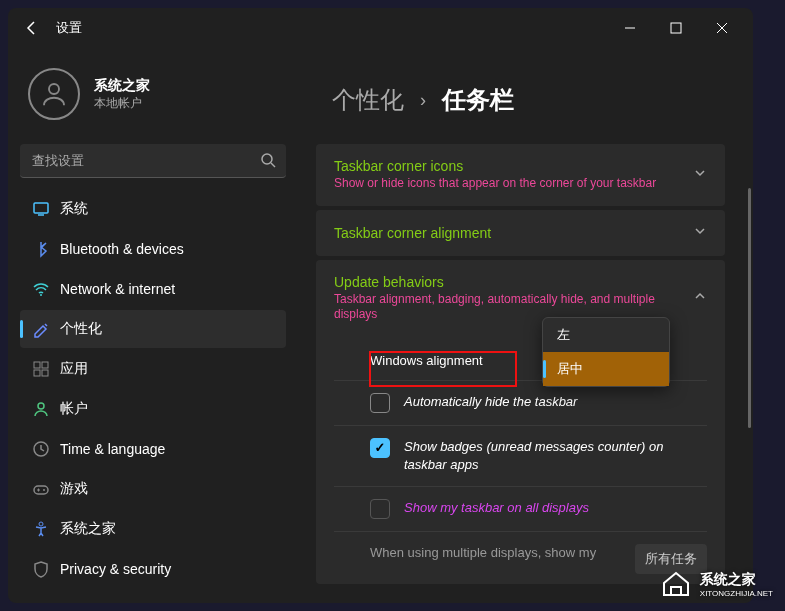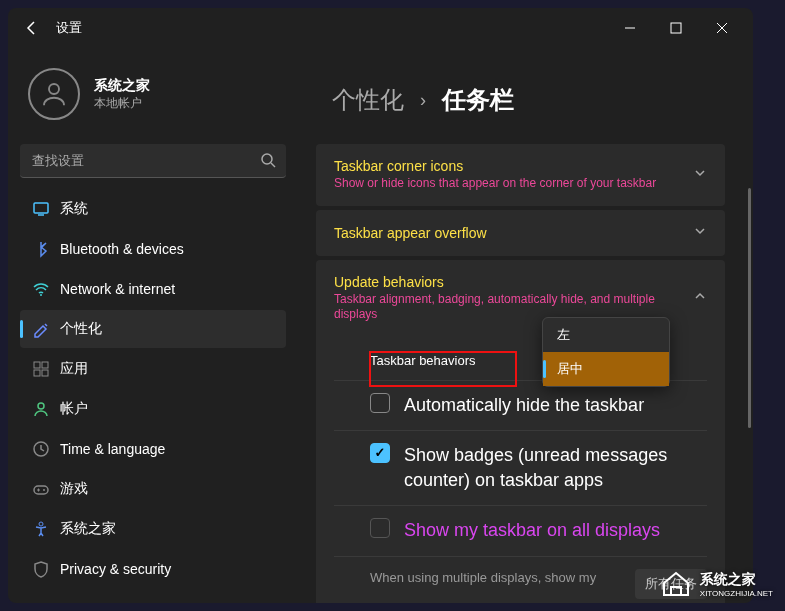--- a/index.html
+++ b/index.html
@@ -28,32 +28,32 @@
 .nav-item.active::before { content: ""; position: absolute; left: 0; top: 10px; bottom: 10px; width: 3px; background: #4cc2ff; border-radius: 2px; }
 .nav-icon { width: 18px; height: 18px; display: flex; align-items: center; justify-content: center; }
 .content { flex: 1; padding: 16px 28px 16px 18px; overflow-y: auto; position: relative; }
 .breadcrumb { display: flex; align-items: center; gap: 16px; color: #fff; margin-bottom: 28px; margin-top: 20px; padding-left: 16px; }
 .bc-parent { font-size: 24px; color: #aaa; }
 .bc-sep { color: #aaa; font-size: 18px; }
 .bc-current { font-size: 24px; font-weight: 600; }
 .card { background: #2b2b2b; border-radius: 4px; margin-bottom: 4px; }
 .card-header { display: flex; align-items: center; padding: 14px 18px; cursor: pointer; }
 .card-title-group { flex: 1; }
-.card-title { color: #fde047; font-size: 14px; }
+.card-title { color: #84cc16; font-size: 14px; }
 .card-desc { color: #ec4899; font-size: 12px; margin-top: 2px; line-height: 1.3; }
 .chevron { color: #aaa; }
 .card-body { padding: 4px 18px 10px 18px; }
 .setting-row { display: flex; align-items: center; padding: 12px 0 12px 36px; border-top: 1px solid #3a3a3a; }
 .setting-row:first-child { border-top: none; }
 .setting-label { color: #fff; font-size: 13px; flex: 1; }
 .check-row { display: flex; align-items: flex-start; gap: 14px; padding: 12px 0 12px 36px; border-top: 1px solid #3a3a3a; }
 .checkbox { width: 20px; height: 20px; border-radius: 4px; border: 1px solid #888; flex-shrink: 0; display: flex; align-items: center; justify-content: center; }
 .checkbox.checked { background: #4cc2ff; border-color: #4cc2ff; }
 .checkbox.checked::after { content: "✓"; color: #000; font-size: 13px; font-weight: bold; }
-.check-label { color: #fff; font-size: 18px; line-height: 1.4; }
+.check-label { color: #fff; font-size: 13px; line-height: 1.4; font-style: italic; }
 .check-label.disabled { color: #d946ef; }
 .dropdown-area { position: relative; }
 .highlight-red { border: 2px solid #e11; position: absolute; pointer-events: none; }
 .hl1 { left: 35px; top: 10px; width: 148px; height: 36px; }
 .hl2 { left: 210px; top: -22px; width: 80px; height: 28px; }
 .dropdown-menu { position: absolute; left: 208px; top: -24px; width: 128px; background: #2d2d2d; border: 1px solid #444; border-radius: 6px; box-shadow: 0 4px 16px rgba(0,0,0,0.5); z-index: 10; }
 .dd-item { padding: 8px 14px; color: #fff; font-size: 13px; cursor: pointer; position: relative; }
 .dd-item.selected { background: #a16207; }
 .dd-item.selected::before { content: ""; position: absolute; left: 0; top: 8px; bottom: 8px; width: 3px; background: #4cc2ff; border-radius: 2px; }
 .watermark { position: absolute; right: 12px; bottom: 12px; display: flex; align-items: center; gap: 6px; color: #fff; font-size: 14px; font-weight: 600; text-shadow: 0 0 4px #000; }
@@ -235,41 +235,41 @@
           </div>
           <span class="chevron"><svg width="14" height="14" viewBox="0 0 14 14">
                 <path d="M3 5l4 4 4-4" stroke="#aaa" fill="none" stroke-width="1.5"></path>
               </svg></span>
         </div>
       </div>
 
       <div class="card">
         <div class="card-header">
           <div class="card-title-group">
-            <div class="card-title">Taskbar appear overflow</div>
+            <div class="card-title">Taskbar corner alignment</div>
           </div>
           <span class="chevron"><svg width="14" height="14" viewBox="0 0 14 14">
                 <path d="M3 5l4 4 4-4" stroke="#aaa" fill="none" stroke-width="1.5"></path>
               </svg></span>
         </div>
       </div>
 
       <div class="card">
         <div class="card-header">
           <div class="card-title-group">
             <div class="card-title">Update behaviors</div>
             <div class="card-desc">Taskbar alignment, badging, automatically hide, and multiple displays</div>
           </div>
           <span class="chevron"><svg width="14" height="14" viewBox="0 0 14 14">
                 <path d="M3 9l4-4 4 4" stroke="#aaa" fill="none" stroke-width="1.5"></path>
               </svg></span>
         </div>
         <div class="card-body">
           <div class="setting-row dropdown-area">
-            <span class="setting-label">Taskbar behaviors</span>
+            <span class="setting-label">Windows alignment</span>
             <div class="highlight-red hl1"></div>
             <div class="highlight-red hl2"></div>
             <div class="dropdown-menu">
               <div class="dd-item">左</div>
               <div class="dd-item selected">居中</div>
             </div>
           </div>
 
           <div class="check-row">
             <div class="checkbox"></div>

